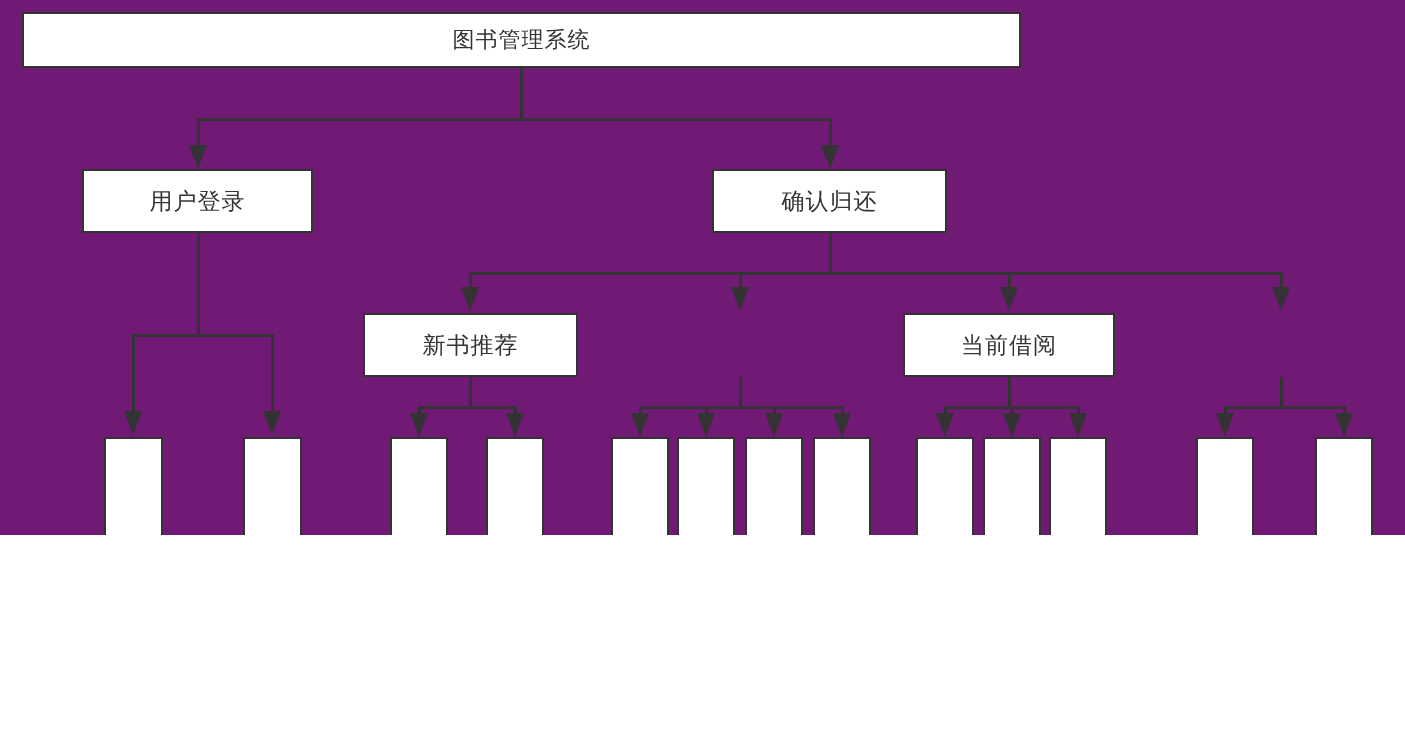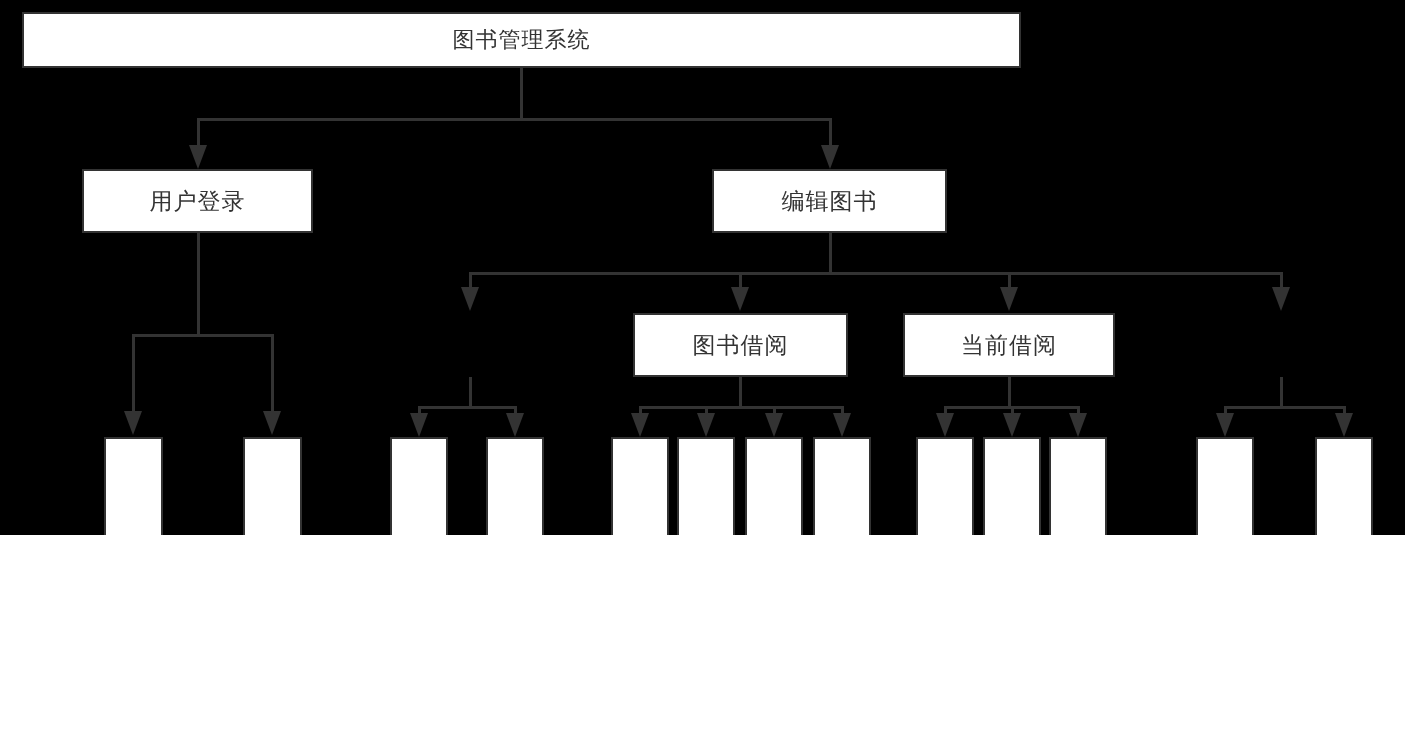--- a/index.html
+++ b/index.html
@@ -1,19 +1,19 @@
 <!DOCTYPE html>
 <html><head>
 <meta charset="utf-8">
 <style>
   html,body{margin:0;padding:0;background:#ffffff;}
   .stage{
     position:relative;
     width:1405px;height:535px;
-    background:#000000;
+    background:#701a75;
     font-family:"Liberation Sans","DejaVu Sans",sans-serif;
     color:#333333;
     overflow:hidden;
   }
   .box{
     position:absolute;
     box-sizing:border-box;
     border:2.5px solid #333333;
     background:#ffffff;
     display:flex;
@@ -57,41 +57,41 @@
   <div class="box root" style="left:22px;top:12px;width:999px;height:56px;">图书管理系统</div>
 
   <div class="vl" style="left:520px;top:68px;height:52px;"></div>
   <div class="hl" style="left:197px;top:118px;width:634px;"></div>
   <div class="vl" style="left:197px;top:118px;height:29px;"></div>
   <div class="arrow" style="left:189px;top:145px;"></div>
   <div class="vl" style="left:829px;top:118px;height:29px;"></div>
   <div class="arrow" style="left:821px;top:145px;"></div>
 
   <div class="box hbox" style="left:82px;top:169px;width:231px;height:64px;">用户登录</div>
-  <div class="box hbox" style="left:712px;top:169px;width:235px;height:64px;">编辑图书</div>
+  <div class="box hbox" style="left:712px;top:169px;width:235px;height:64px;">确认归还</div>
 
   <div class="vl" style="left:197px;top:233px;height:103px;"></div>
   <div class="hl" style="left:132px;top:334px;width:142px;"></div>
   <div class="vl" style="left:132px;top:334px;height:79px;"></div>
   <div class="arrow" style="left:124px;top:411px;"></div>
   <div class="vl" style="left:271px;top:334px;height:79px;"></div>
   <div class="arrow" style="left:263px;top:411px;"></div>
 
   <div class="vl" style="left:829px;top:233px;height:41px;"></div>
   <div class="hl" style="left:469px;top:272px;width:813px;"></div>
   <div class="vl" style="left:469px;top:272px;height:17px;"></div>
   <div class="arrow" style="left:461px;top:287px;"></div>
   <div class="vl" style="left:739px;top:272px;height:17px;"></div>
   <div class="arrow" style="left:731px;top:287px;"></div>
   <div class="vl" style="left:1008px;top:272px;height:17px;"></div>
   <div class="arrow" style="left:1000px;top:287px;"></div>
   <div class="vl" style="left:1280px;top:272px;height:17px;"></div>
   <div class="arrow" style="left:1272px;top:287px;"></div>
 
-  <div class="box hbox" style="left:633px;top:313px;width:215px;height:64px;">图书借阅</div>
+  <div class="box hbox" style="left:363px;top:313px;width:215px;height:64px;">新书推荐</div>
   <div class="box hbox" style="left:903px;top:313px;width:212px;height:64px;">当前借阅</div>
 
   <div class="vl" style="left:469px;top:377px;height:31px;"></div>
   <div class="hl" style="left:418px;top:406px;width:98px;"></div>
   <div class="vl" style="left:418px;top:406px;height:9px;"></div>
   <div class="arrow" style="left:410px;top:413px;"></div>
   <div class="vl" style="left:514px;top:406px;height:9px;"></div>
   <div class="arrow" style="left:506px;top:413px;"></div>
 
   <div class="vl" style="left:739px;top:377px;height:31px;"></div>

